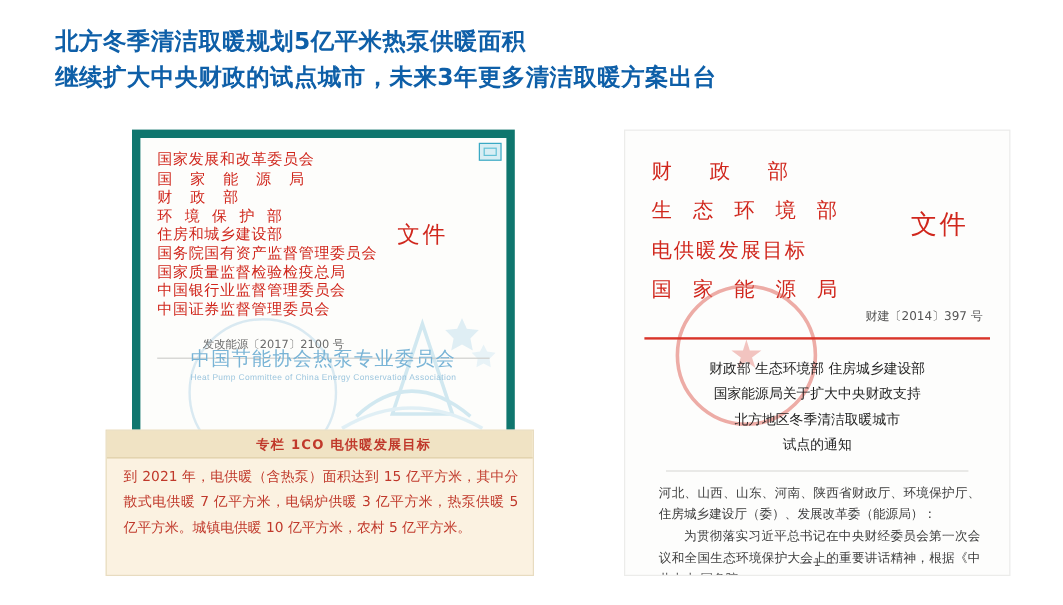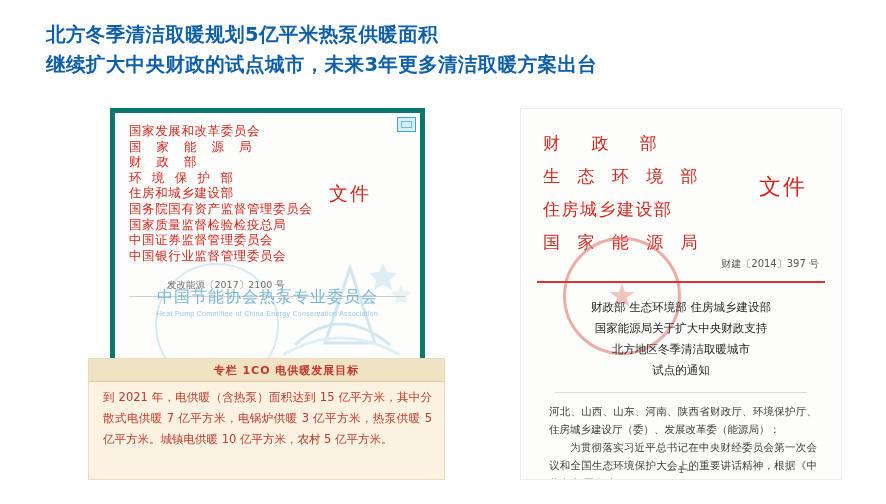--- a/index.html
+++ b/index.html
@@ -39,21 +39,21 @@
   }
 
   
   .doc-left {
     position: absolute;
     left: 110px;
     top: 108px;
     width: 305px;
     height: 250px;
     background: #fdfdfb;
-    border: 5px solid #0f766e;
+    border: 7px solid #0f766e;
     overflow: hidden;
   }
   .doc-left .corner {
     position: absolute;
     right: 4px;
     top: 4px;
     width: 17px;
     height: 13px;
     border: 1px solid #3aa9c4;
     background: #d7eef4;
@@ -362,22 +362,22 @@
     <div class="corner"></div>
 
     <div class="ministries">
       <div class="m">国家发展和改革委员会</div>
       <div class="m wide">国 家 能 源 局</div>
       <div class="m wide">财 政 部</div>
       <div class="m wide2">环 境 保 护 部</div>
       <div class="m">住房和城乡建设部</div>
       <div class="m">国务院国有资产监督管理委员会</div>
       <div class="m">国家质量监督检验检疫总局</div>
+      <div class="m">中国银行业监督管理委员会</div>
       <div class="m">中国证券监督管理委员会</div>
-      <div class="m">中国银行业监督管理委员会</div>
     </div>
 
     <div class="wenjian-left">文件</div>
 
     <div class="seal-wm"></div>
 
     <div class="docnum-left">发改能源〔2017〕2100 号</div>
     <div class="hr-left"></div>
 
 
@@ -390,21 +390,21 @@
   <div class="box-left">
     <div class="bar"></div>
     <div class="bar-text">专栏 1CO 电供暖发展目标</div>
     <div class="body">到 2021 年，电供暖（含热泵）面积达到 15 亿平方米，其中分散式电供暖 7 亿平方米，电锅炉供暖 3 亿平方米，热泵供暖 5 亿平方米。城镇电供暖 10 亿平方米，农村 5 亿平方米。</div>
   </div>
 
   <div class="doc-right">
     <div class="min-right">
       <div class="m sp5">财 政 部</div>
       <div class="m sp4">生 态 环 境 部</div>
-      <div class="m sp6">住房城乡建设部</div>
+      <div class="m sp6">电供暖发展目标</div>
       <div class="m sp4">国 家 能 源 局</div>
     </div>
 
     <div class="wenjian-right">文件</div>
 
     <div class="seal-right"></div>
 
     <div class="docnum-right">财建〔2014〕397 号</div>
     <div class="hr-right"></div>
 

